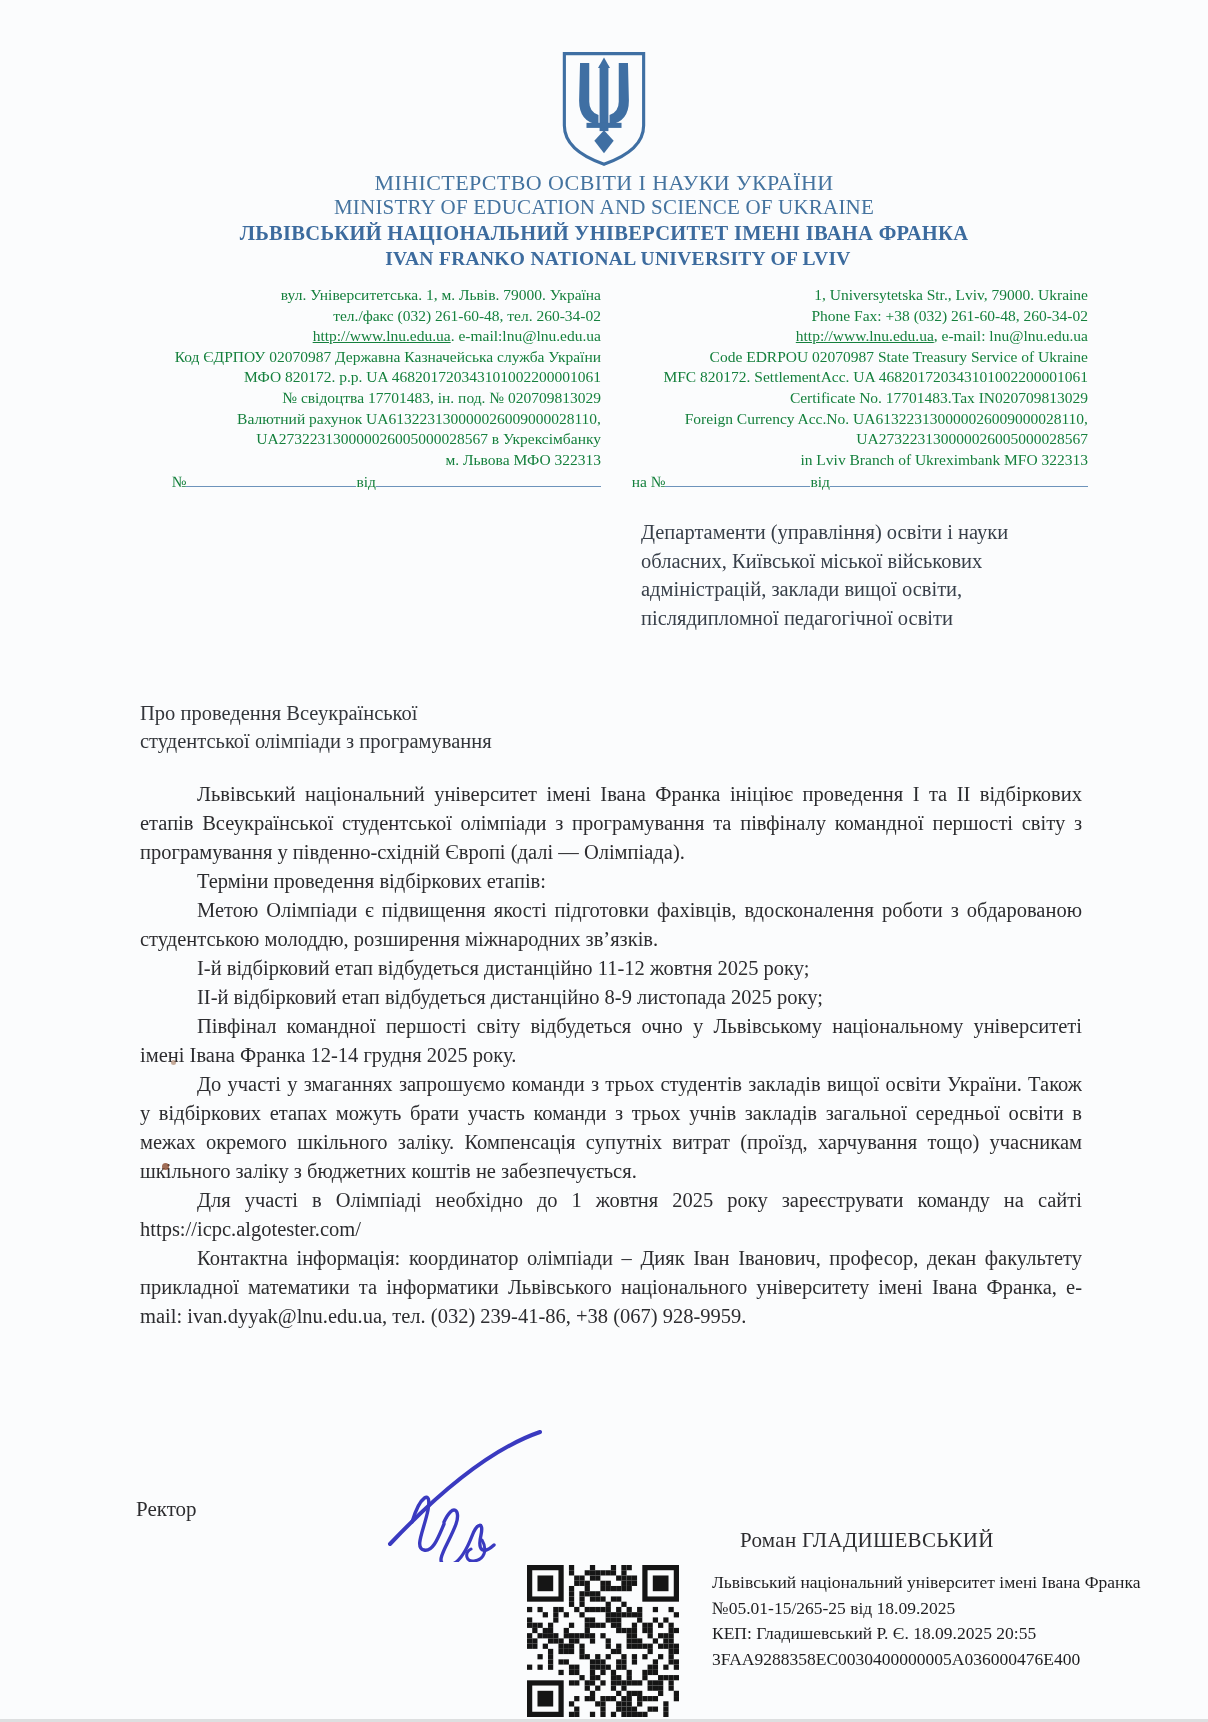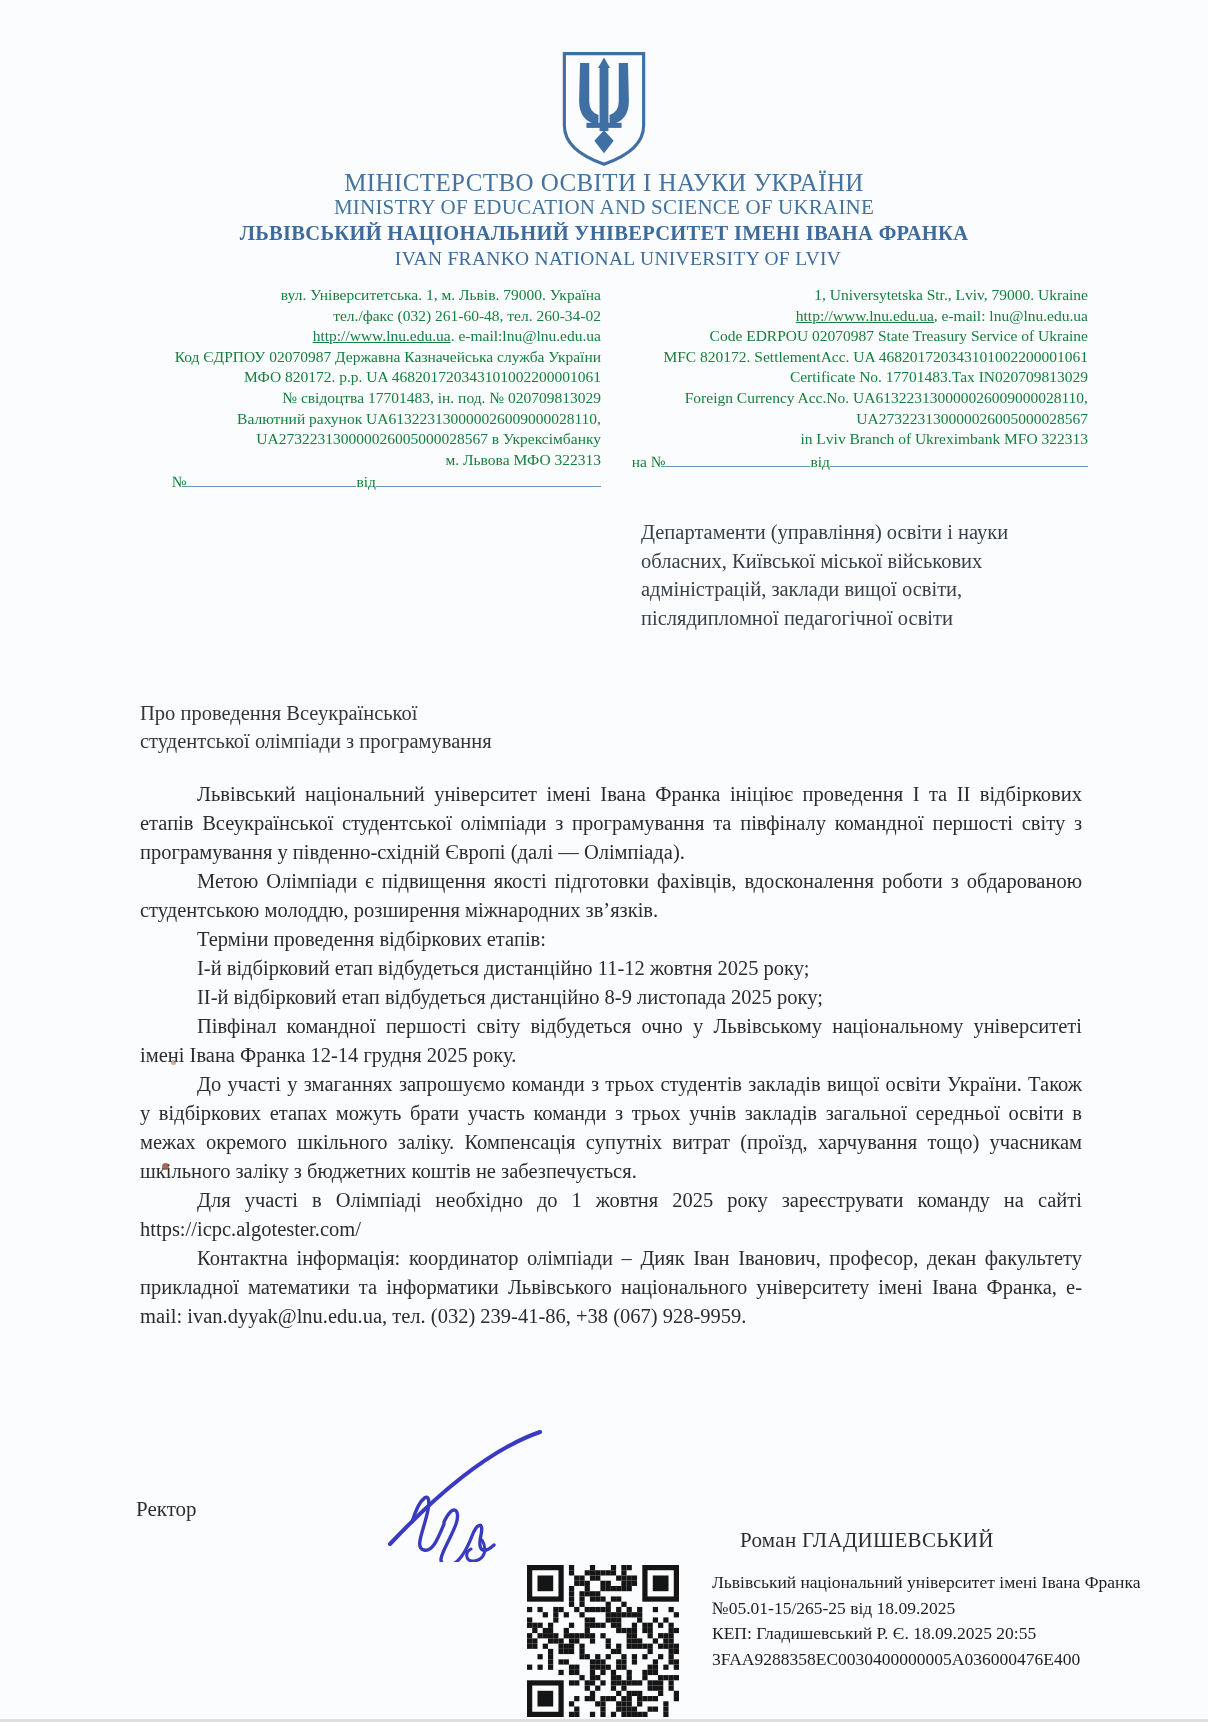--- a/index.html
+++ b/index.html
@@ -5,24 +5,24 @@
   html,body { margin:0; padding:0; background:#e9eaec; }
   .page {
     position:relative; width:1208px; height:1722px; margin:0 auto;
     background:#fbfcfd; overflow:hidden;
     font-family:"Liberation Serif", serif; color:#2e2e31;
   }
   
   .emblem { position:absolute; left:556px; top:50px; width:96px; height:118px; }
   
   .header { position:absolute; left:0; top:170px; width:1208px; text-align:center; color:#44739f; }
-  .header .uk-min   { font-size:25px; line-height:25px; letter-spacing:.4px; }
+  .header .uk-min   { font-size:22px; line-height:25px; letter-spacing:.4px; }
   .header .en-min   { font-size:21px; line-height:25px; letter-spacing:.2px; }
   .header .uk-univ  { font-size:20.5px; line-height:26px; font-weight:bold; color:#3c6b9e; letter-spacing:.3px;}
-  .header .en-univ  { font-size:19.5px; line-height:25px; font-weight:normal; color:#3c6b9e; letter-spacing:.3px;padding-left:28px;}
+  .header .en-univ  { font-size:19.5px; line-height:25px; font-weight:bold; color:#3c6b9e; letter-spacing:.3px;padding-left:28px;}
   
   .contacts { position:absolute; top:285px; font-size:15.5px; line-height:20.6px; color:#15803d;text-align:right; }
   .contacts.left  { left:133px; width:468px; }
   .contacts.right { left:598px; width:490px; }
   .contacts.right .indent { padding-left:62px; }
   .contacts .u { text-decoration:underline; }
   .refline { margin-top:2px; white-space:nowrap; }
   .blank { display:inline-block; border-bottom:1.2px solid #6d93bb; height:14px; vertical-align:baseline; }
   .blank.b1 { width:170px; } .blank.b2 { width:225px; }
   .blank.b3 { width:145px; } .blank.b4 { width:258px; }
@@ -86,20 +86,21 @@
     <div>Валютний рахунок UA613223130000026009000028110,</div>
     <div>UA273223130000026005000028567 в Укрексімбанку</div>
     <div>м. Львова МФО 322313</div>
     <div class="refline">
       <span>№</span><span class="blank b1"></span><span>від</span><span class="blank b2"></span>
     </div>
   </div>
 
   <div class="contacts right">
     <div class="indent">1, Universytetska Str., Lviv, 79000. Ukraine</div>
+    <div class="indent">Phone Fax: +38 (032) 261-60-48, 260-34-02</div>
     <div class="indent"><span class="u">http://www.lnu.edu.ua</span><span>, e-mail: lnu@lnu.edu.ua</span></div>
     <div>Code EDRPOU 02070987 State Treasury Service of  Ukraine</div>
     <div>MFC 820172. SettlementAcc. UA 468201720343101002200001061</div>
     <div>Certificate No. 17701483.Tax IN020709813029</div>
     <div>Foreign Currency Acc.No. UA613223130000026009000028110,</div>
     <div>UA273223130000026005000028567</div>
     <div>in Lviv Branch of Ukreximbank MFO 322313</div>
     <div class="refline">
       <span>на №</span><span class="blank b3"></span><span>від</span><span class="blank b4"></span>
     </div>
@@ -112,22 +113,22 @@
     <div>післядипломної педагогічної освіти</div>
   </div>
 
   <div class="subject">
     <div>Про проведення Всеукраїнської</div>
     <div>студентської олімпіади з програмування</div>
   </div>
 
   <div class="letter-body">
     <p>Львівський національний університет імені Івана Франка ініціює проведення І та ІІ відбіркових етапів Всеукраїнської студентської олімпіади з програмування та півфіналу командної першості світу з програмування у південно-східній Європі (далі — Олімпіада).</p>
+    <p>Терміни проведення відбіркових етапів:</p>
     <p>Метою Олімпіади є підвищення якості підготовки фахівців, вдосконалення роботи з обдарованою студентською молоддю, розширення міжнародних зв’язків.</p>
-    <p>Терміни проведення відбіркових етапів:</p>
     <p>І-й відбірковий етап відбудеться дистанційно 11-12 жовтня 2025 року;</p>
     <p>ІІ-й відбірковий етап відбудеться дистанційно 8-9 листопада 2025 року;</p>
     <p>Півфінал командної першості світу відбудеться очно у Львівському національному університеті імені Івана Франка 12-14 грудня 2025 року.</p>
     <p>До участі у змаганнях запрошуємо команди з трьох студентів закладів вищої освіти України. Також у відбіркових етапах можуть брати участь команди з трьох учнів закладів загальної середньої освіти в межах окремого шкільного заліку. Компенсація супутніх витрат (проїзд, харчування тощо) учасникам шкільного заліку з бюджетних коштів не забезпечується.</p>
     <p>Для участі в Олімпіаді необхідно до 1 жовтня 2025 року зареєструвати команду на сайті https://icpc.algotester.com/</p>
     <p>Контактна інформація: координатор олімпіади – Дияк Іван Іванович, професор, декан факультету прикладної математики та інформатики Львівського національного університету імені Івана Франка, e-mail: ivan.dyyak@lnu.edu.ua, тел. (032) 239-41-86, +38 (067) 928-9959.</p>
   </div>
 
   <div class="rector">Ректор</div>
 

